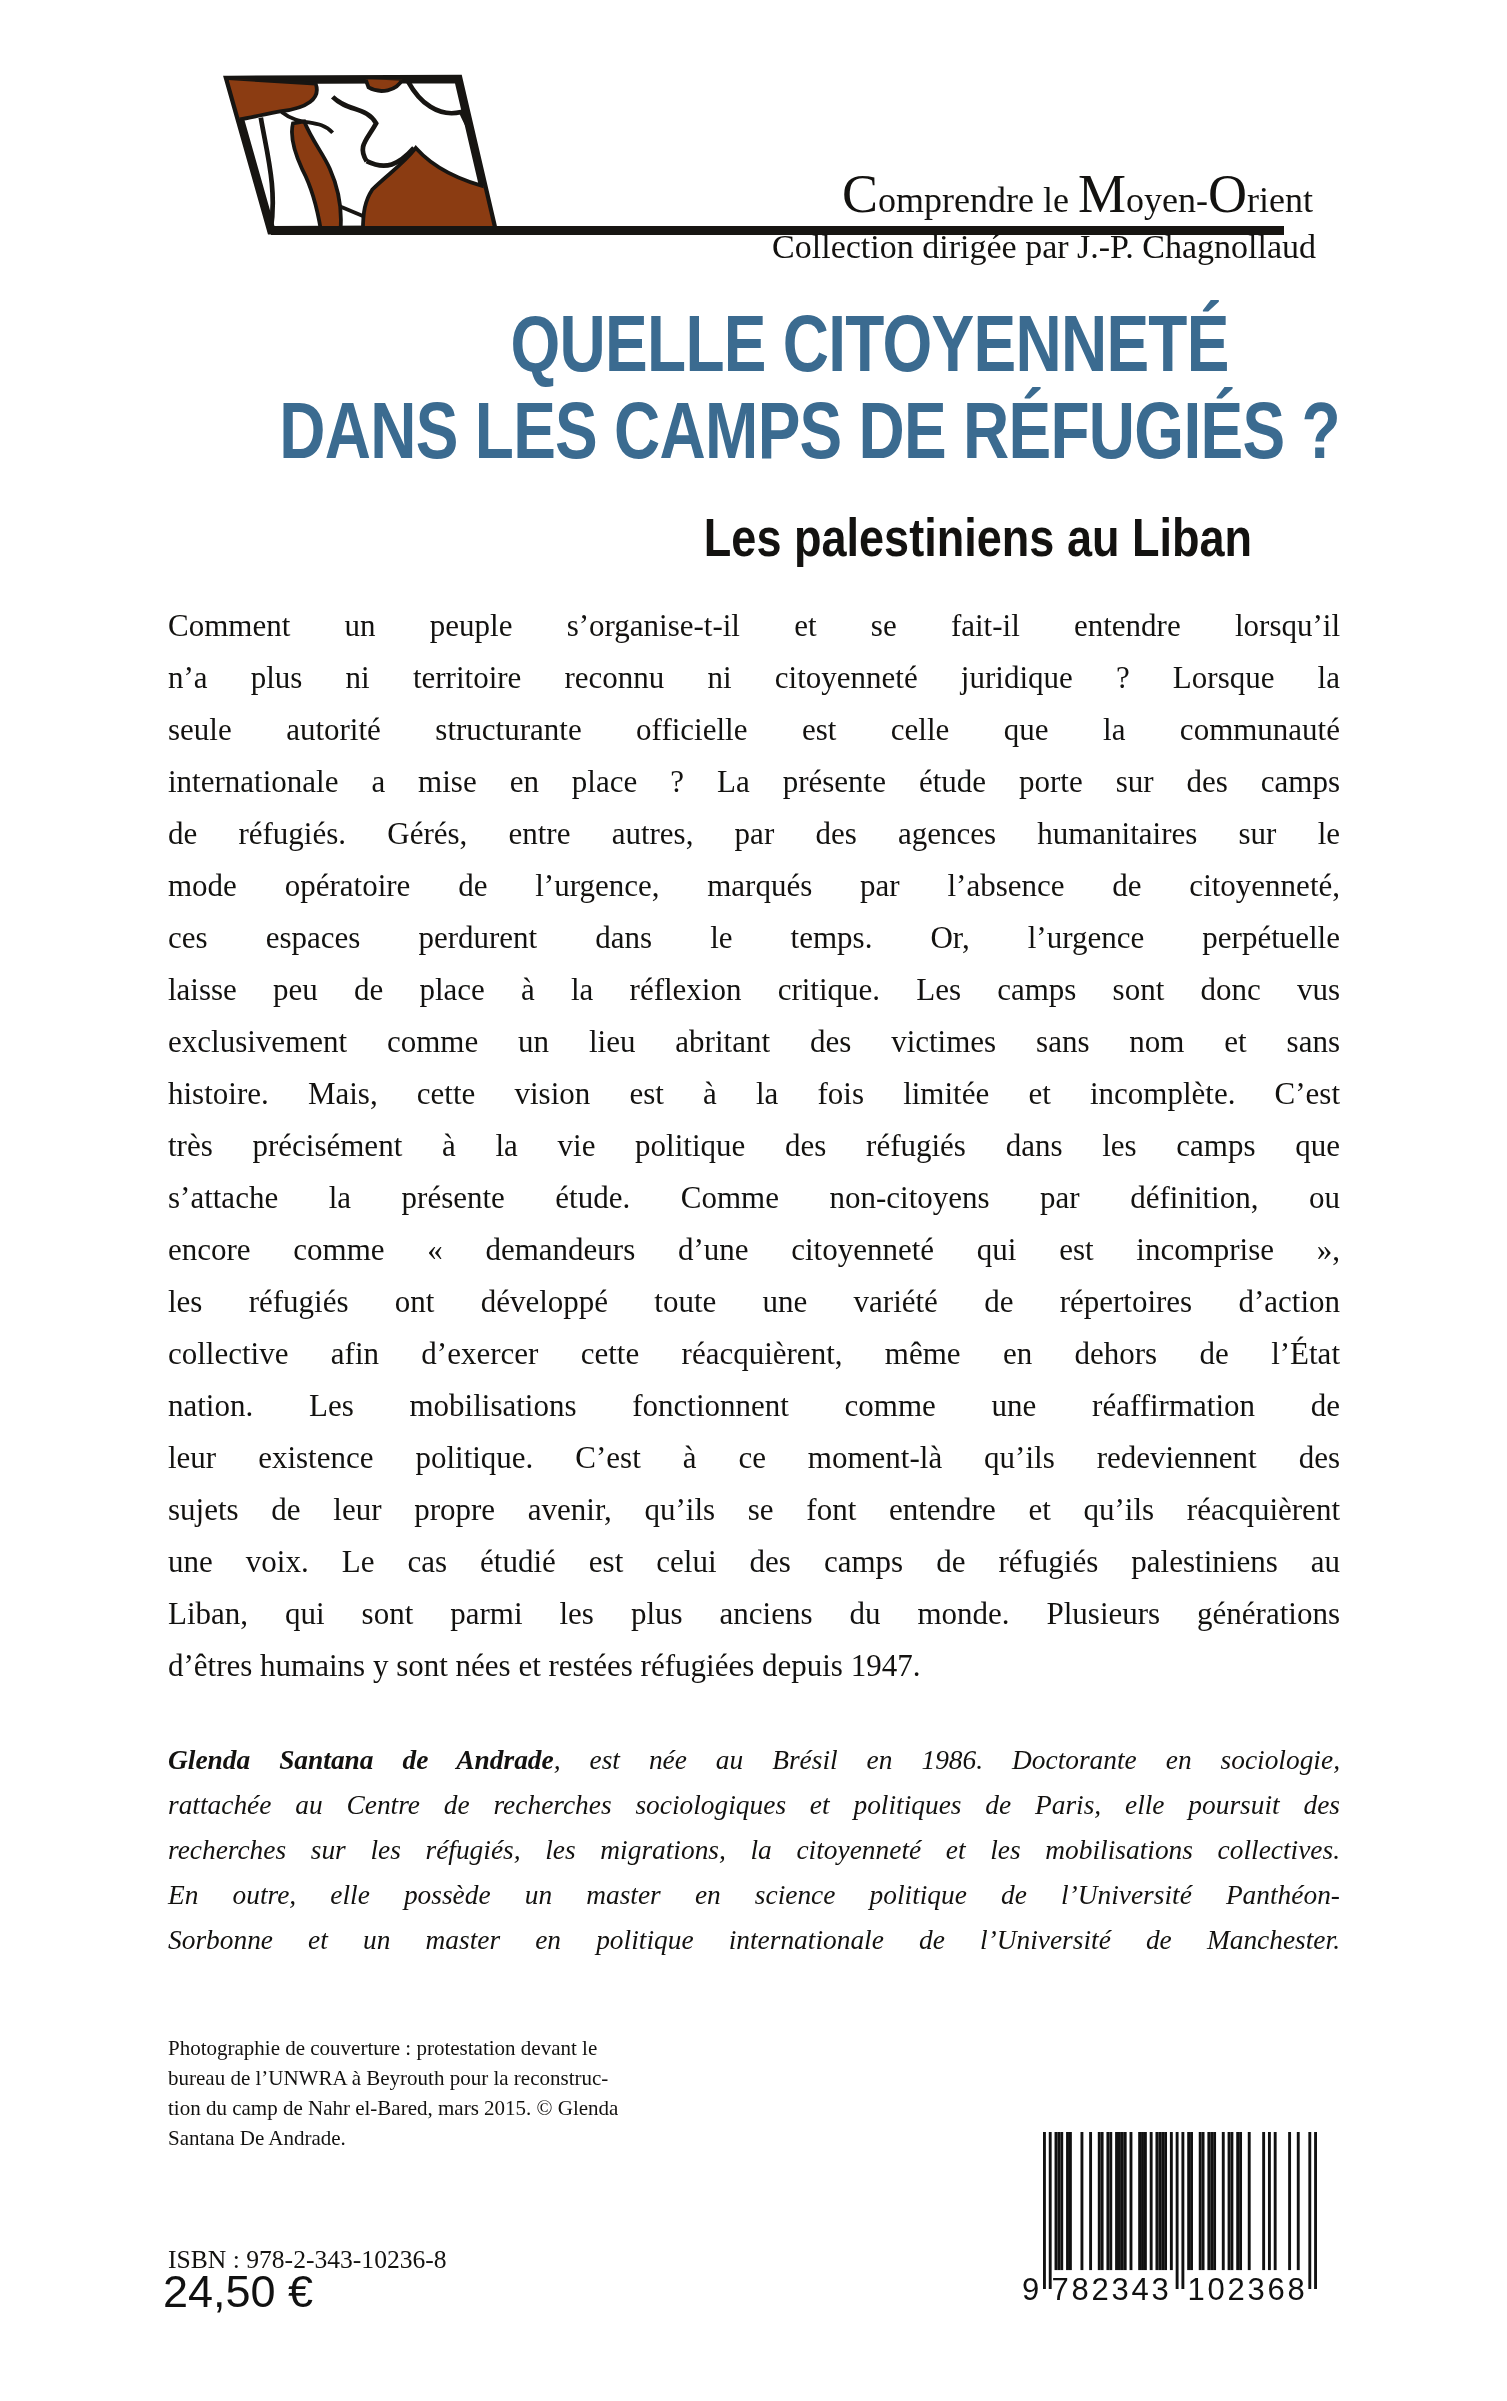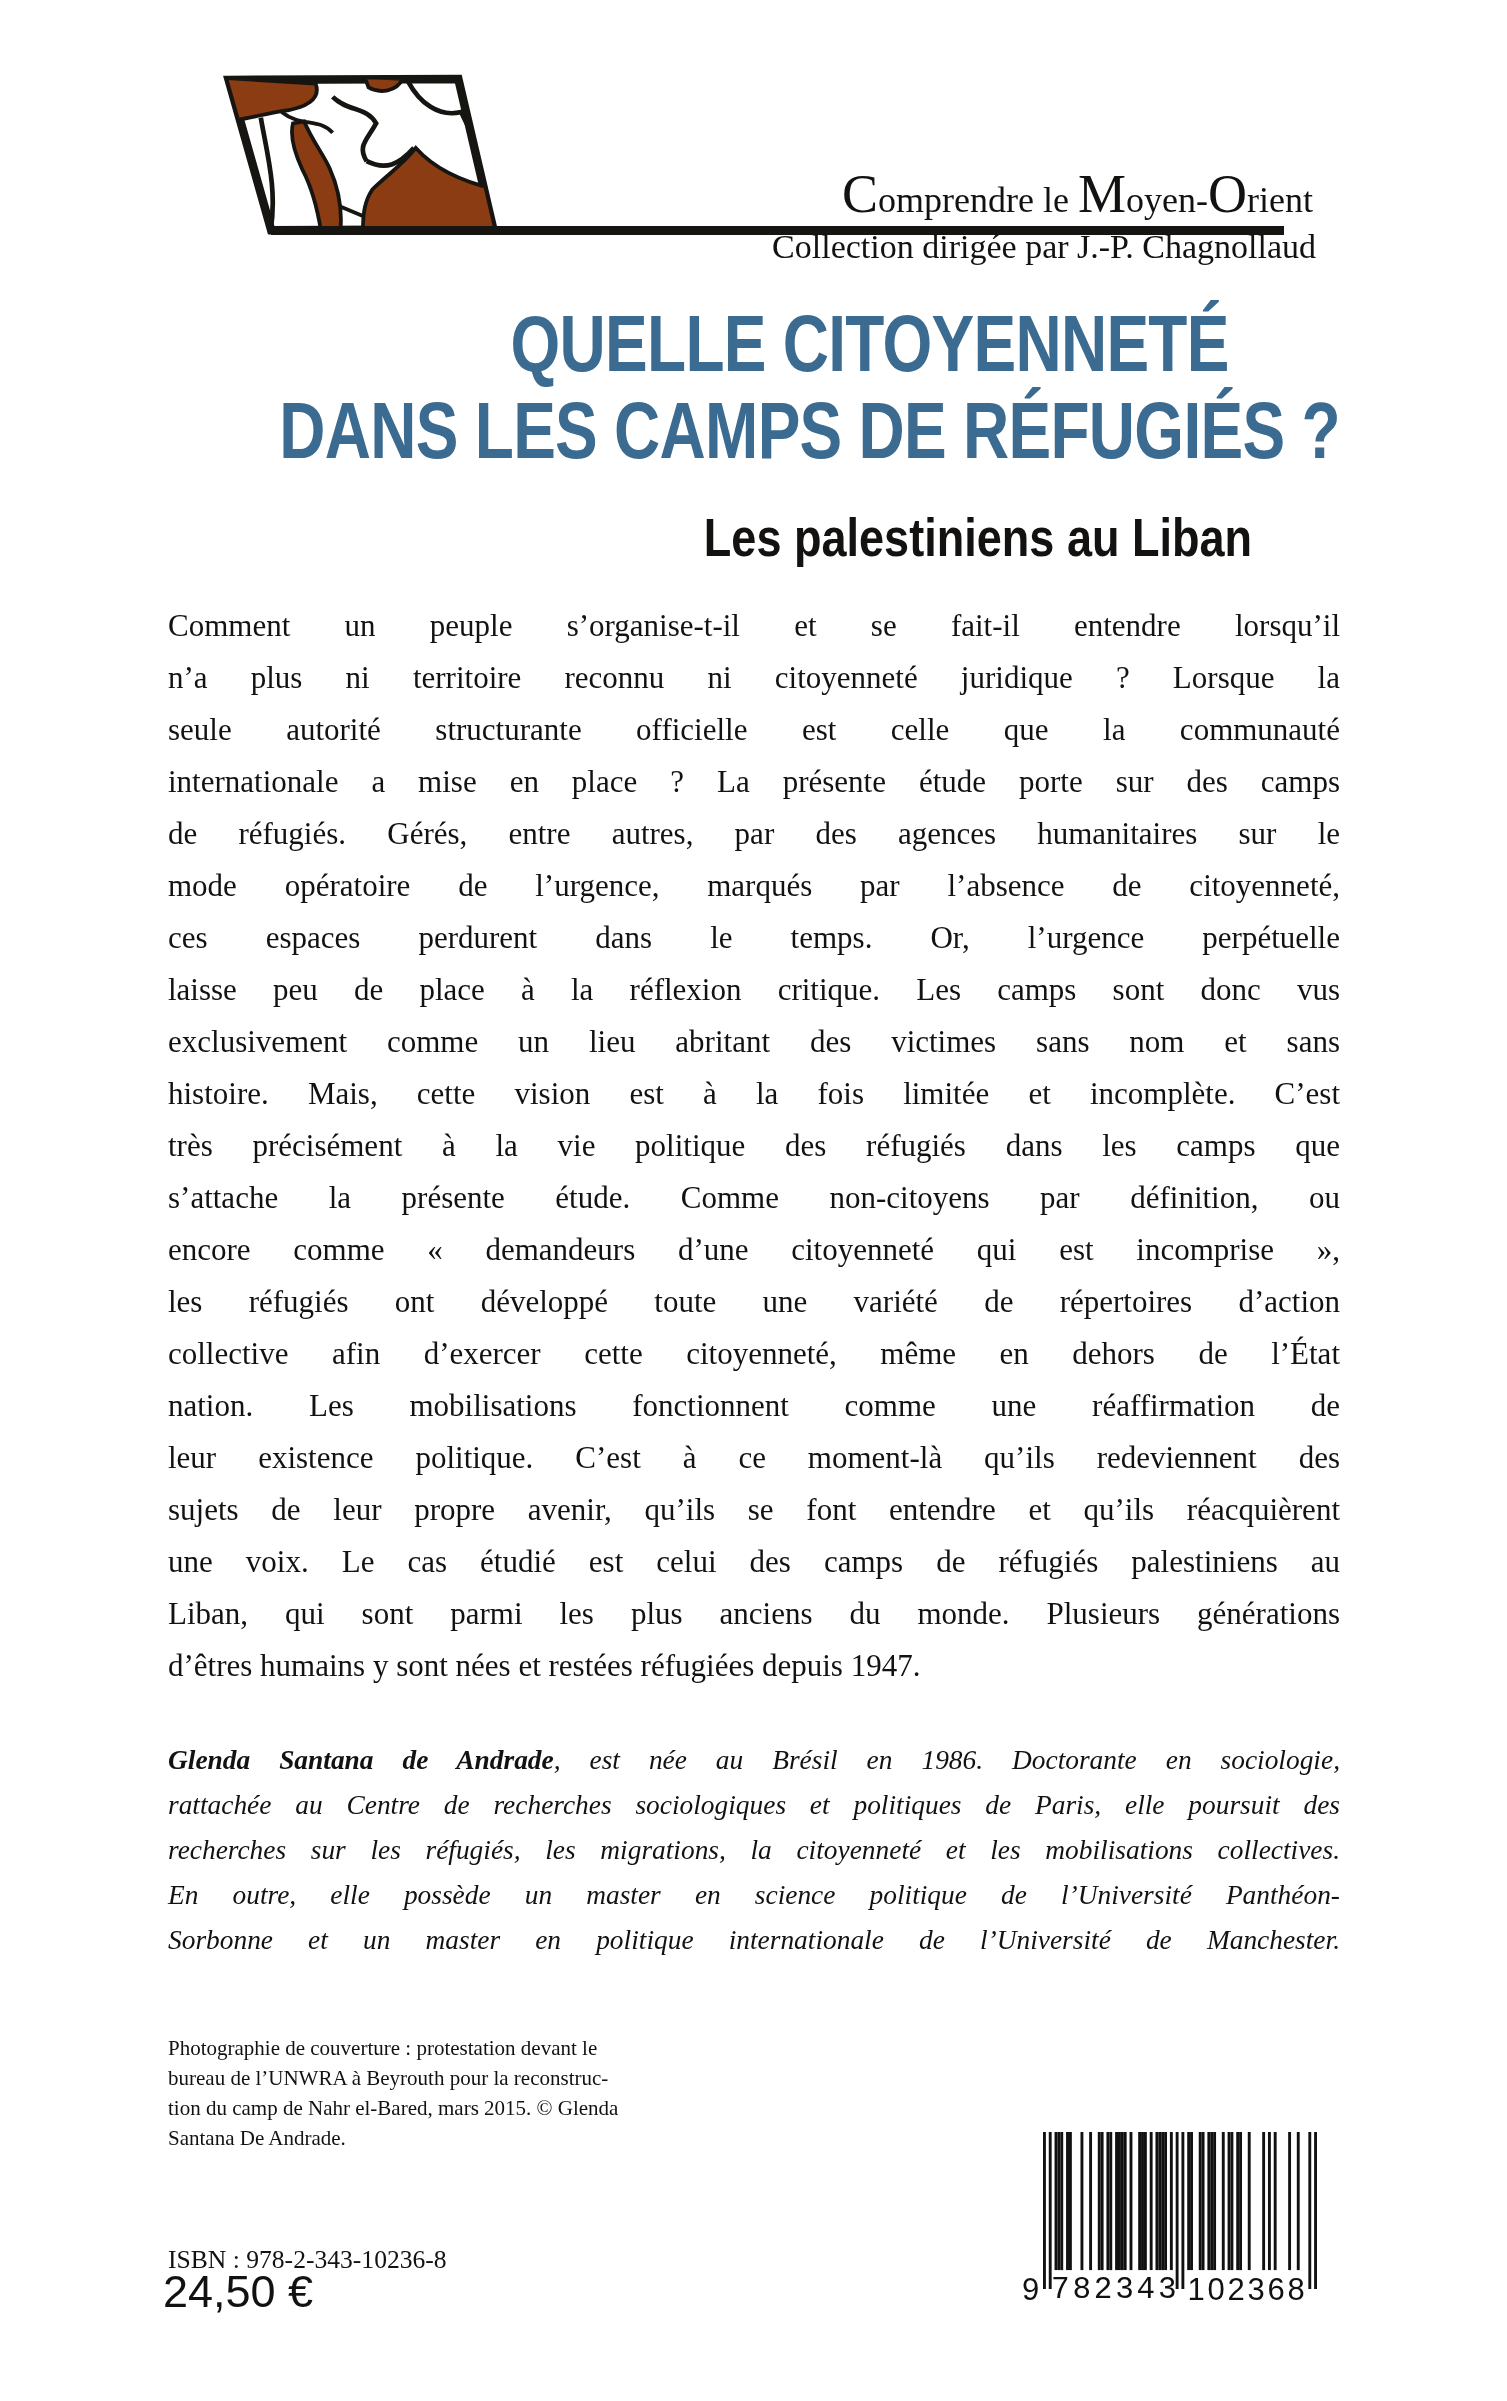--- a/index.html
+++ b/index.html
@@ -35,21 +35,21 @@
   .credit{position:absolute;left:168px;top:2033px;width:511px;font-size:21px;line-height:30px;color:#131210;}
   .isbn{position:absolute;left:168px;top:2216px;font-size:25.6px;color:#131210;white-space:nowrap;margin-top:29px;}
   .price{position:absolute;left:163px;top:2266px;font-family:"Liberation Sans", sans-serif;
         font-size:45px;color:#111;white-space:nowrap;}
   
   .barcode{position:absolute;left:1022px;top:2132px;width:303px;height:170px;
         font-family:"Liberation Sans", sans-serif;}
   .barcode svg{position:absolute;left:21px;top:0;}
   .bc-digit{position:absolute;top:140px;font-size:31px;letter-spacing:2.8px;color:#111;}
   .bc-lead{left:0;}
-  .bc-left{left:29px;width:121px;text-align:center;font-family:Liberation Mono, monospace;}
+  .bc-left{left:29px;width:121px;text-align:center;}
   .bc-right{left:165px;width:121px;text-align:center;}
 </style>
 </head>
 <body>
 
 <div class="page">
 
   <div class="logo">
     <svg width="276" height="163" viewBox="0 0 292 172" xmlns="http://www.w3.org/2000/svg">
       <defs>
@@ -94,21 +94,21 @@
       <div class="body-line">de réfugiés. Gérés, entre autres, par des agences humanitaires sur le</div>
       <div class="body-line">mode opératoire de l’urgence, marqués par l’absence de citoyenneté,</div>
       <div class="body-line">ces espaces perdurent dans le temps. Or, l’urgence perpétuelle</div>
       <div class="body-line">laisse peu de place à la réflexion critique. Les camps sont donc vus</div>
       <div class="body-line">exclusivement comme un lieu abritant des victimes sans nom et sans</div>
       <div class="body-line">histoire. Mais, cette vision est à la fois limitée et incomplète. C’est</div>
       <div class="body-line">très précisément à la vie politique des réfugiés dans les camps que</div>
       <div class="body-line">s’attache la présente étude. Comme non-citoyens par définition, ou</div>
       <div class="body-line">encore comme « demandeurs d’une citoyenneté qui est incomprise »,</div>
       <div class="body-line">les réfugiés ont développé toute une variété de répertoires d’action</div>
-      <div class="body-line">collective afin d’exercer cette citoyenneté, même en dehors de l’État</div>
+      <div class="body-line">collective afin d’exercer cette réacquièrent, même en dehors de l’État</div>
       <div class="body-line">nation. Les mobilisations fonctionnent comme une réaffirmation de</div>
       <div class="body-line">leur existence politique. C’est à ce moment-là qu’ils redeviennent des</div>
       <div class="body-line">sujets de leur propre avenir, qu’ils se font entendre et qu’ils réacquièrent</div>
       <div class="body-line">une voix. Le cas étudié est celui des camps de réfugiés palestiniens au</div>
       <div class="body-line">Liban, qui sont parmi les plus anciens du monde. Plusieurs générations</div>
       <div class="body-line last">d’êtres humains y sont nées et restées réfugiées depuis 1947.</div>
     </div>
 
   <div class="bio">
     <div class="bio-line"><span class="name">Glenda Santana de Andrade</span><span>, est née au Brésil en 1986. Doctorante en sociologie,</span></div>

